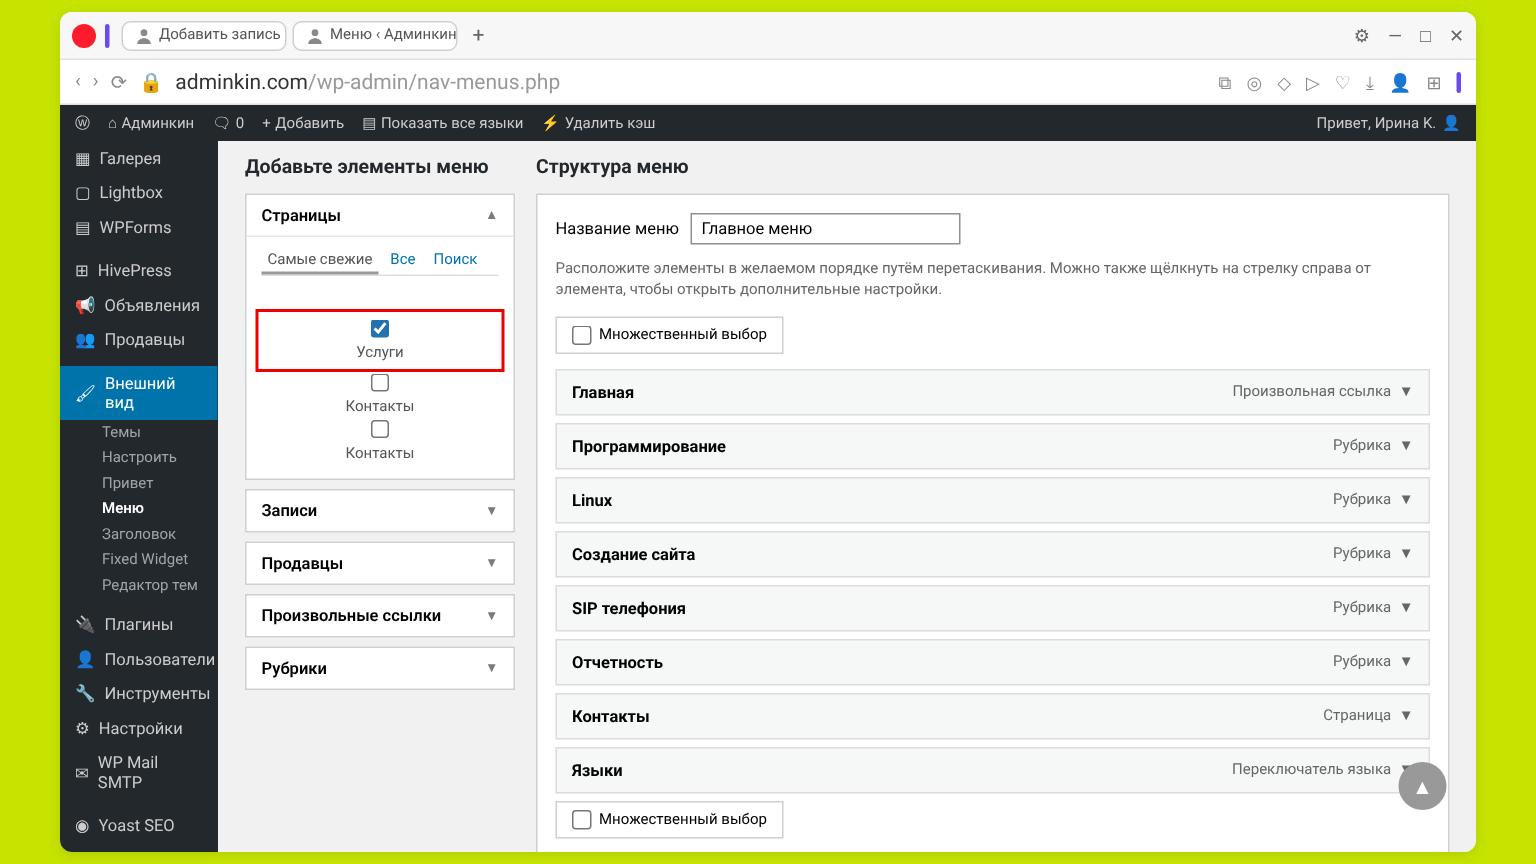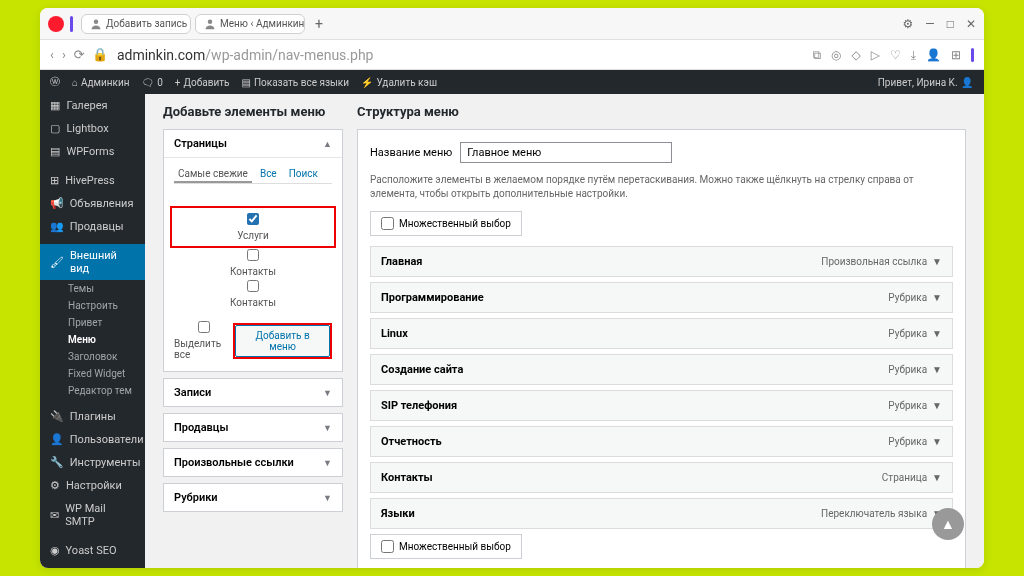--- a/index.html
+++ b/index.html
@@ -39,21 +39,21 @@
 .panel-b{padding:8px 10px;font-size:10px;}
 .tabs{display:flex;gap:4px;border-bottom:1px solid #ddd;margin-bottom:24px;font-size:10px;}
 .tabs span{padding:2px 4px;color:#0073aa;cursor:pointer;}
 .tabs span.active{color:#555;border-bottom:2px solid #999;}
 .chk{display:flex;align-items:center;gap:5px;margin:3px 0;font-size:10px;color:#555;flex-direction:column;}
 .chk input{width:12px;height:12px;}
 .hl{border:2px solid #e00;padding:2px 4px;margin:-2px -4px;}
 .btn{background:#f6f7f7;border:1px solid #0073aa;color:#0073aa;padding:4px 10px;font-size:10px;cursor:pointer;border-radius:2px;}
 .addmenu{display:flex;justify-content:space-between;align-items:center;margin-top:10px;}
 .menufield{display:flex;align-items:center;gap:8px;margin-bottom:10px;font-size:11px;}
-.menufield input{border:1px solid #8c8f94;padding:3px 6px;font-size:11px;width:212px;}
+.menufield input{border:1px solid #8c8f94;padding:3px 6px;font-size:11px;width:180px;}
 .hint{font-size:10px;color:#666;margin-bottom:10px;line-height:1.4;}
 .msel{display:inline-flex;align-items:center;gap:5px;border:1px solid #ccd0d4;background:#fff;padding:5px 10px;font-size:10px;margin-bottom:10px;}
 .mitem{background:#f6f7f7;border:1px solid #dcdcde;padding:8px 10px;margin-bottom:5px;display:flex;justify-content:space-between;align-items:center;font-size:11px;cursor:pointer;}
 .mitem .type{color:#666;font-size:10px;}
 .caret{font-size:9px;color:#787c82;}
 .ico{width:12px;height:12px;display:inline-block;}
 .scrolltop{position:absolute;right:20px;bottom:28px;width:32px;height:32px;background:#999;border-radius:50%;display:flex;align-items:center;justify-content:center;color:#fff;font-size:14px;}
 .hl2{border:2px solid #e00;display:inline-block;}
 </style>
 </head>
@@ -165,27 +165,20 @@
                   </label>
               </div>
               <label class="chk">
                   <input type="checkbox" style="">
                   <span>Контакты</span>
                 </label>
               <label class="chk">
                   <input type="checkbox" style="">
                   <span>Контакты</span>
                 </label>
-              <div class="addmenu">
-                <label class="chk">
-                    <input type="checkbox" style="">
-                    <span>Выделить все</span>
-                  </label>
-                <span class="hl2"><button class="btn">Добавить в меню</button></span>
-              </div>
             </div>
           </div>
           <div class="panel">
               <div class="panel-h closed">
                 <span>Записи</span>
                 <span class="caret">▼</span>
               </div>
             </div>
           <div class="panel">
               <div class="panel-h closed">

